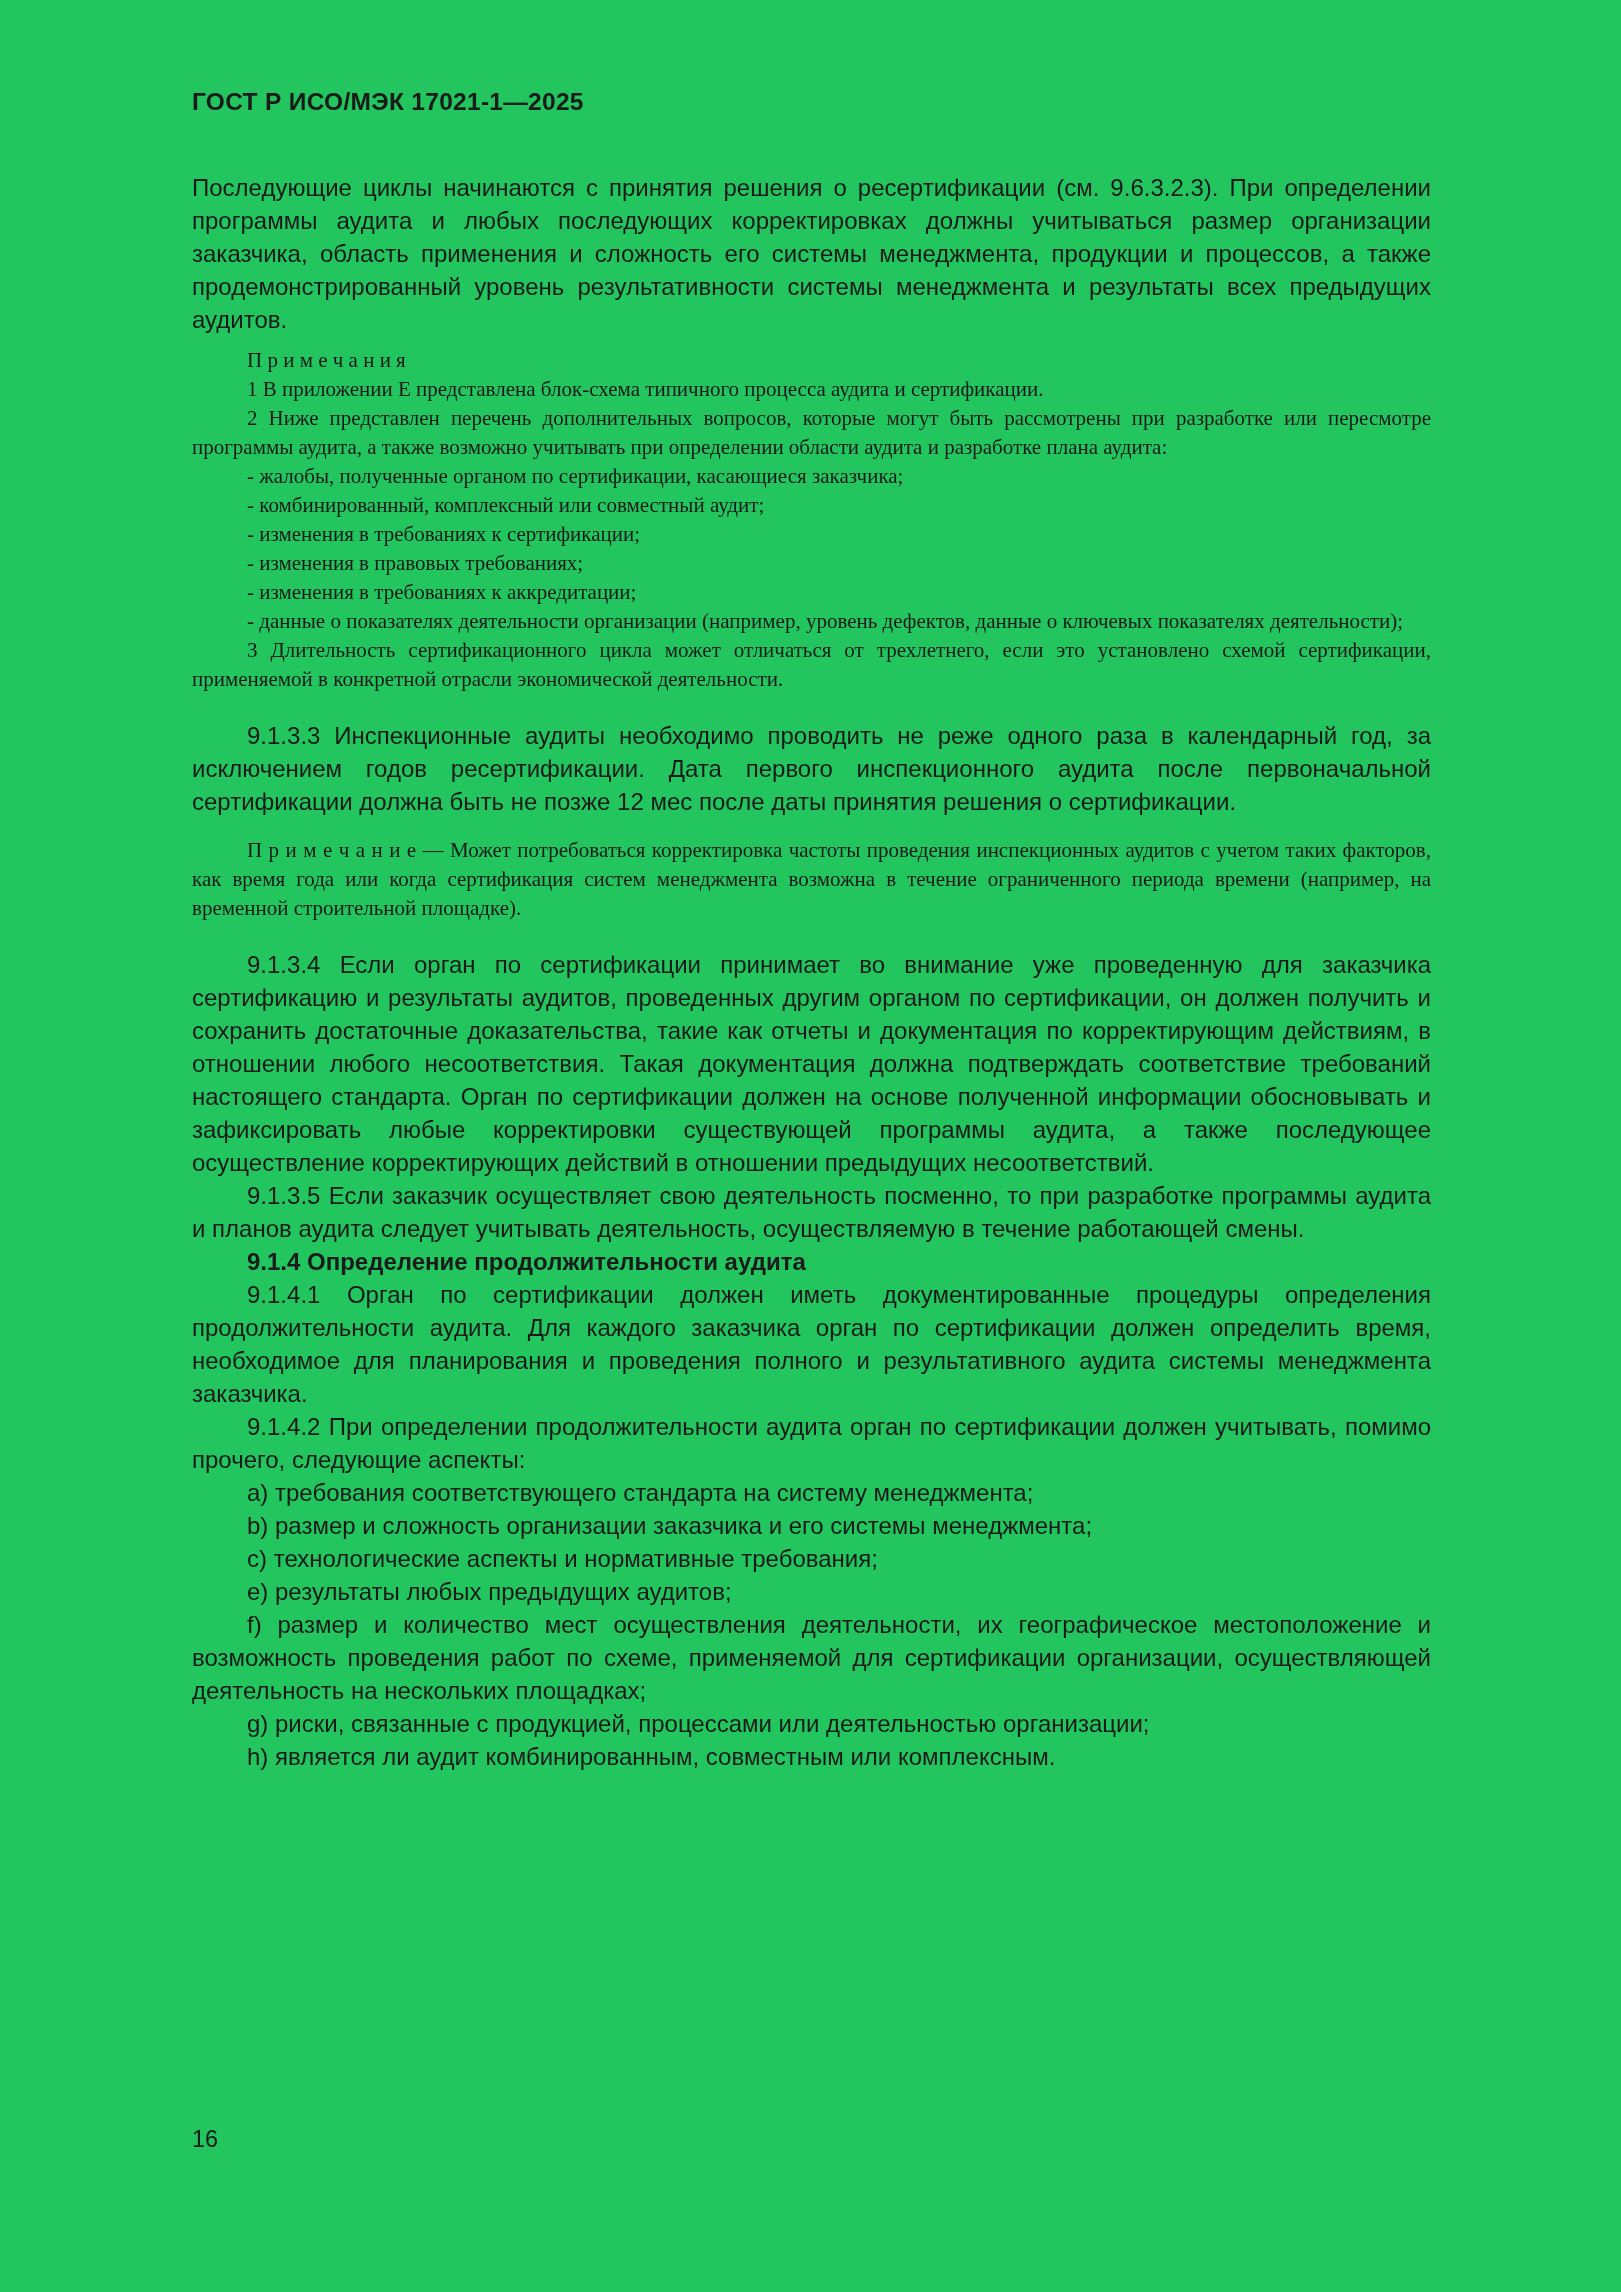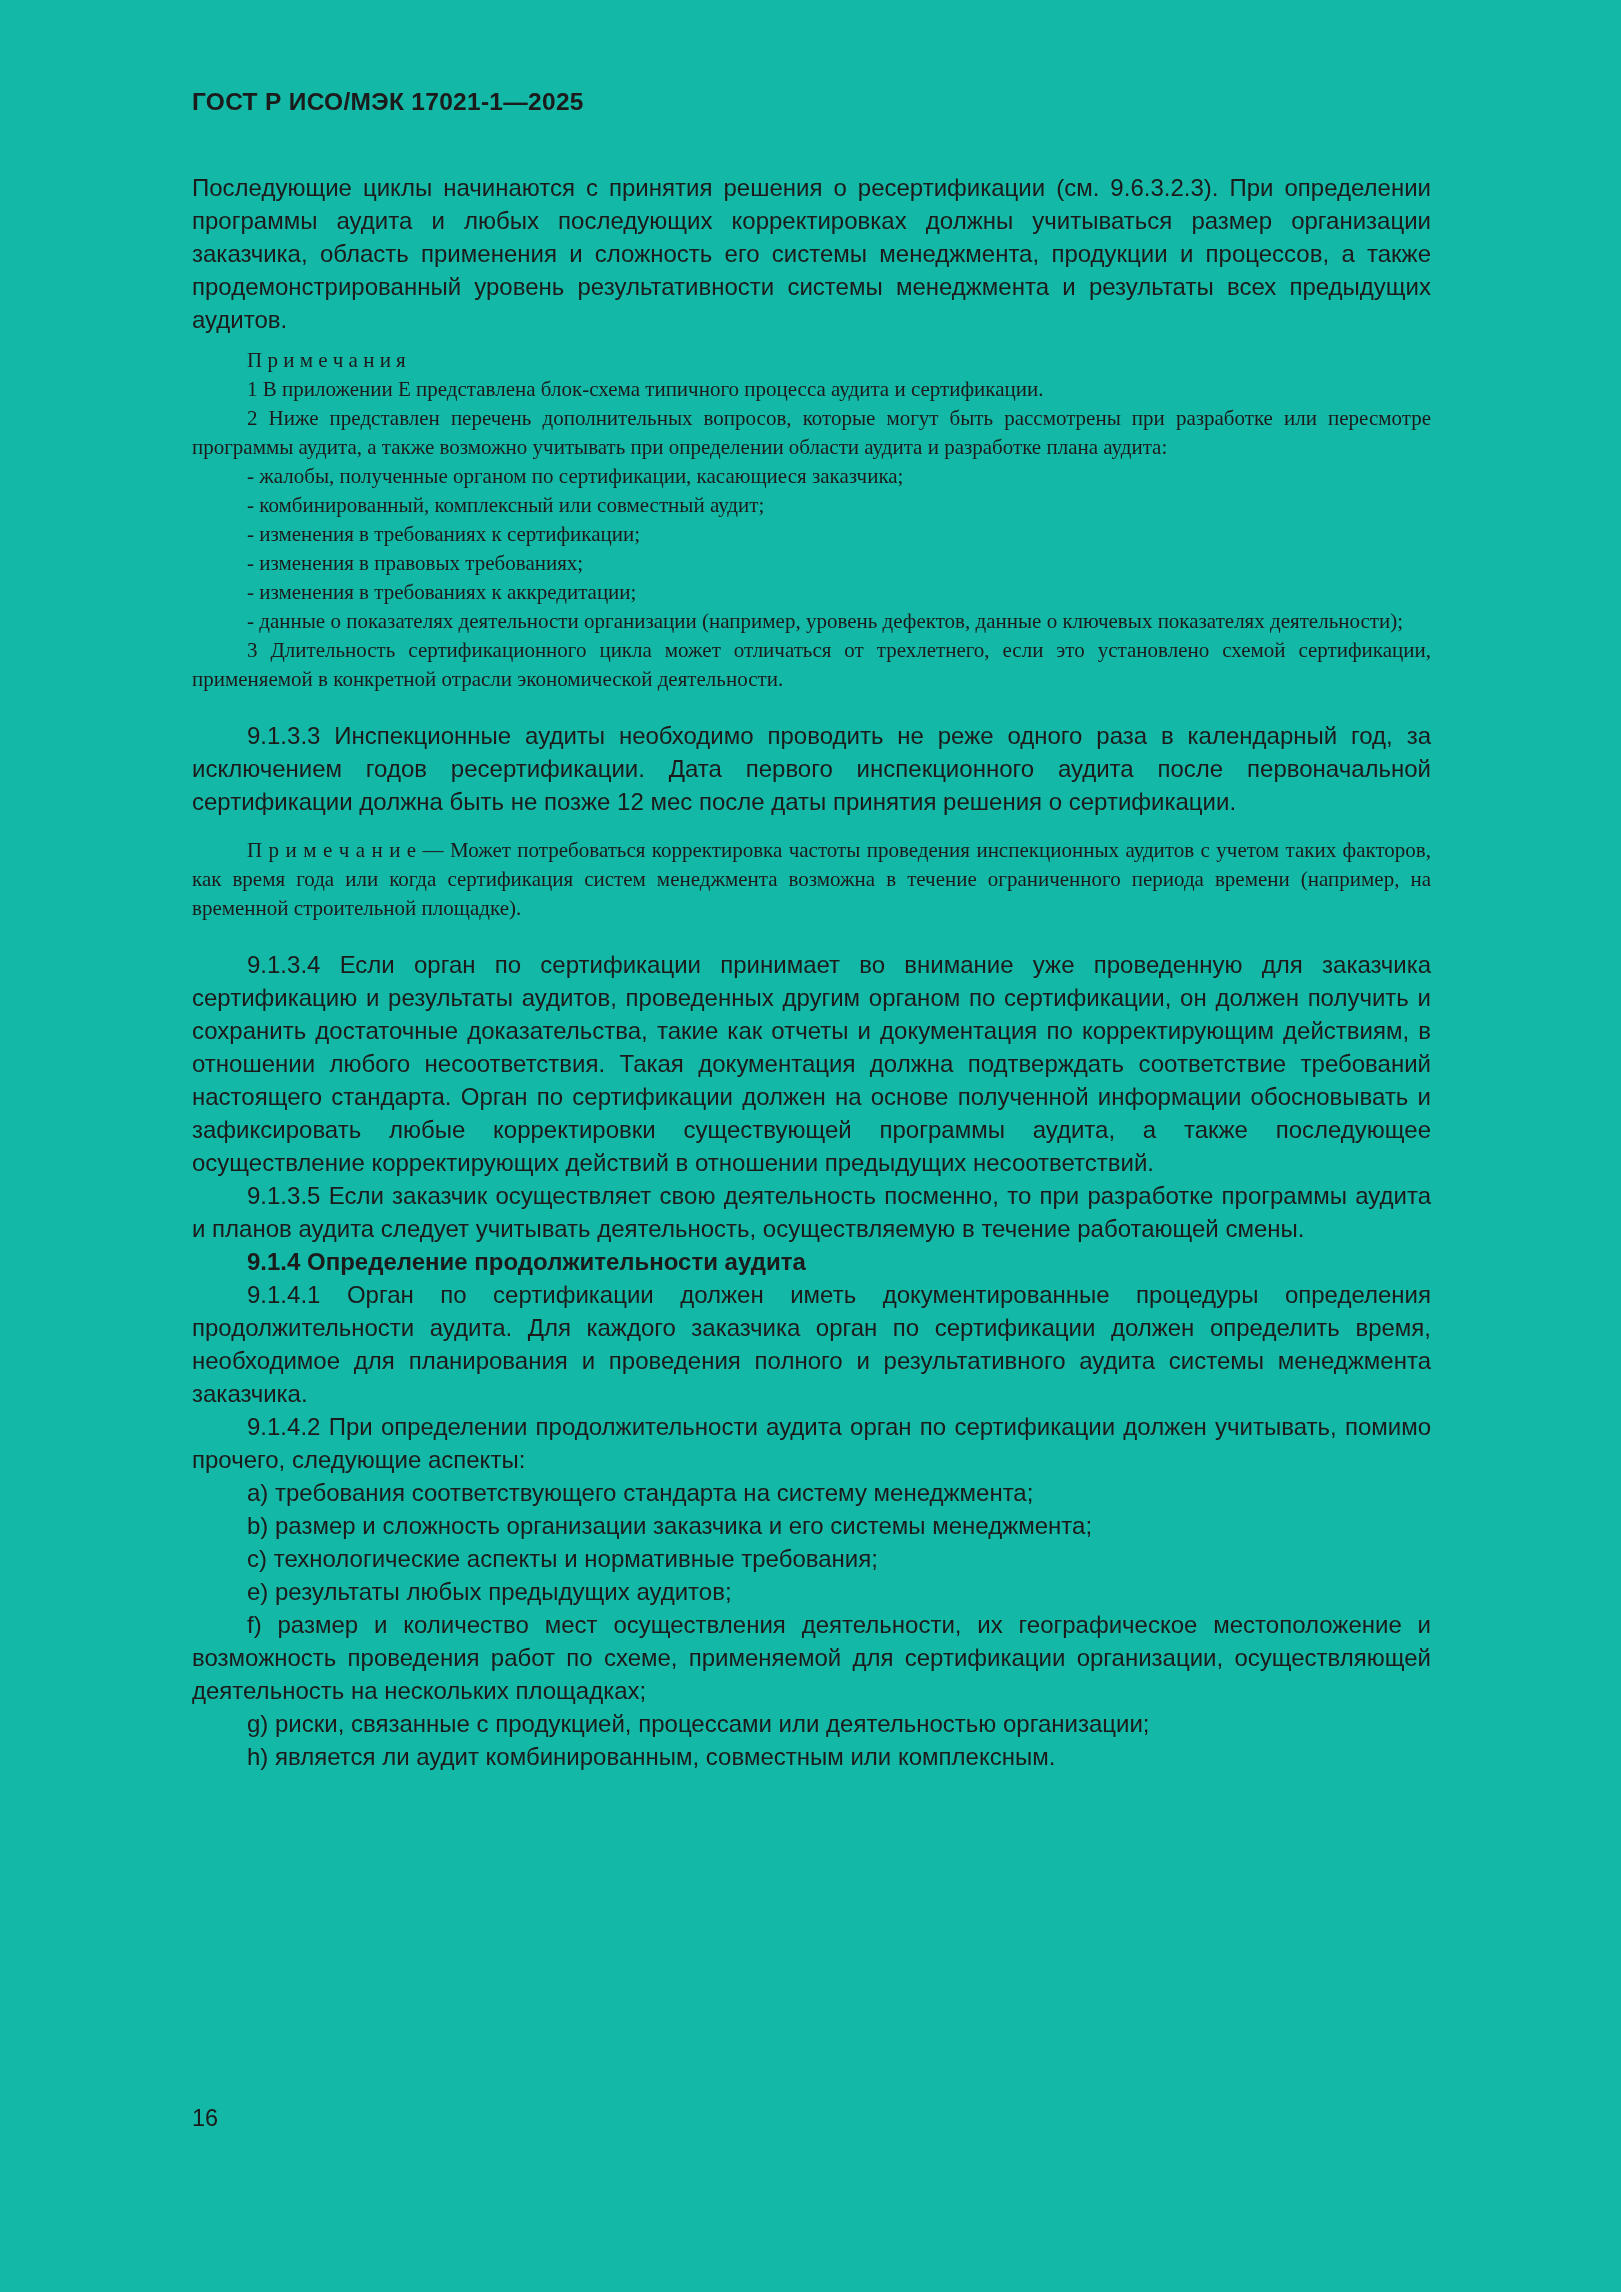--- a/index.html
+++ b/index.html
@@ -6,21 +6,21 @@
   html, body {
     margin: 0;
     padding: 0;
     background: #ffffff;
   }
   .page {
     position: relative;
     width: 1621px;
     height: 2293px;
     margin: 0 auto;
-    background: #14b8a6;
+    background: #22c55e;
     padding: 88px 190px 0 192px;
     font-family: "Liberation Sans", "DejaVu Sans", sans-serif;
     color: #1b1b1b;
   }
   .doc-header {
     font-size: 24.5px;
     font-weight: 700;
     letter-spacing: 0.3px;
     margin: 0 0 55px 0;
   }
@@ -40,21 +40,21 @@
     margin: 0;
     font-family: Liberation Serif, serif;
   }
   .heading-bold { font-weight: 700; }
   .mt-sm { margin-top: 9.8px; }
   .mt-md { margin-top: 17.6px; }
   .mt-lg { margin-top: 25.5px; }
   .page-number {
     position: absolute;
     left: 192px;
-    bottom: 161px;
+    bottom: 140px;
     font-size: 23.5px;
   }
 </style>
 </head>
 <body>
 
 <div class="page">
 
   <div class="doc-header">ГОСТ Р ИСО/МЭК 17021-1—2025</div>
 

